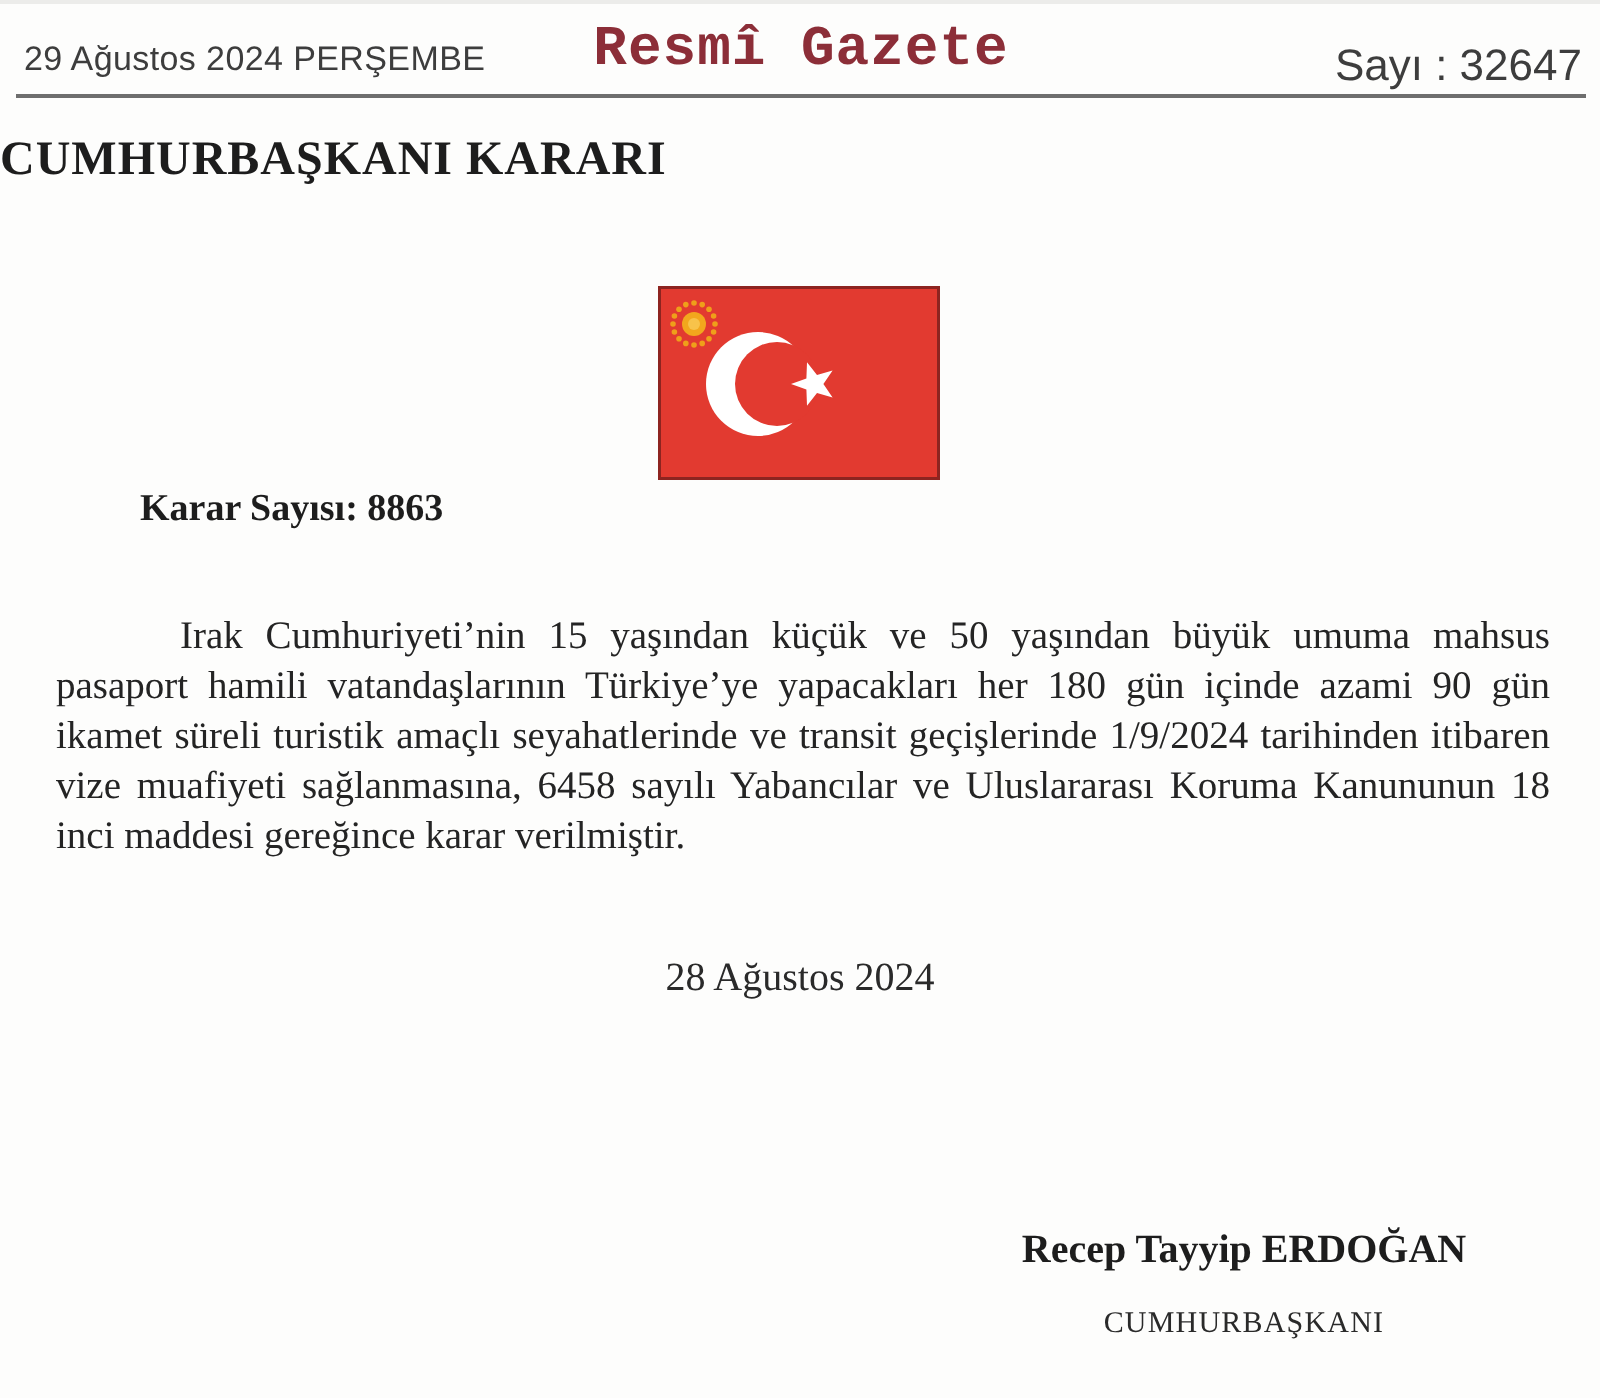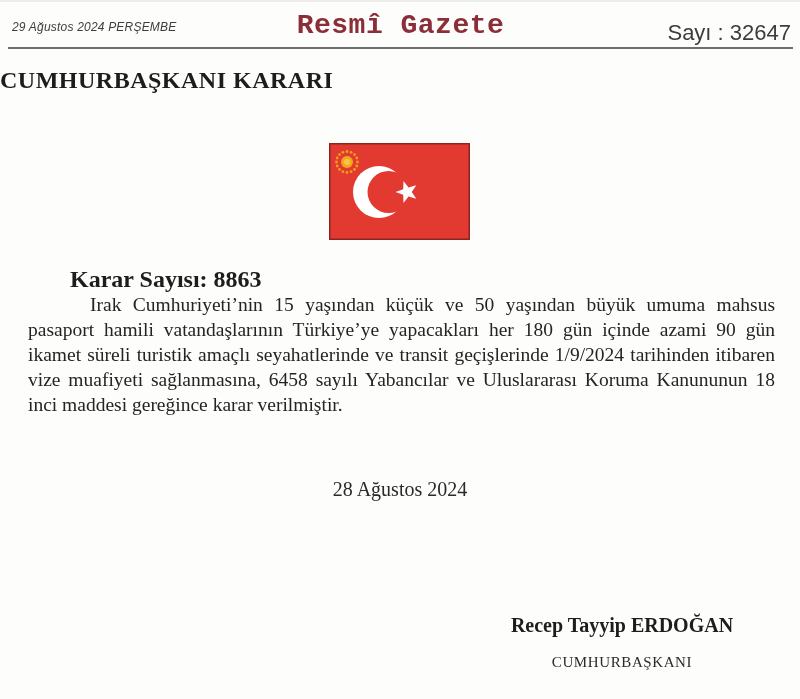--- a/index.html
+++ b/index.html
@@ -23,23 +23,22 @@
   .gazette-header{
     position:absolute; top:0; left:8px; right:7px; height:49px;
   }
   .gazette-header .rule{
     position:absolute; bottom:0; left:0; right:0; height:2px;
     background:#6e6e6e;
   }
   .issue-date{
     position:absolute; left:4px; top:20px;
     font-family:"Liberation Sans", sans-serif;
-    font-size:12px; color:#3d3d3d; letter-spacing:.2px;
+    font-size:17px; color:#3d3d3d; letter-spacing:.2px;
     white-space:nowrap;
-    font-style:italic;
   }
   .masthead{
     position:absolute; left:0; right:0; top:10px;
     text-align:center;
     font-family:Liberation Mono, monospace;
     font-weight:bold;
     font-size:28px;
     color:#8c2e38;
     letter-spacing:.5px;
   }
@@ -56,28 +55,28 @@
     font-size:24px;
     letter-spacing:.5px;
     color:#1d1d1d;
     white-space:nowrap;
   }
   .flag-wrap{
     position:absolute; top:143px; left:329px;
     width:141px; height:97px;
   }
   .decision-number{
-    position:absolute; top:266px; left:70px;
+    position:absolute; top:244px; left:70px;
     font-weight:bold;
-    font-size:24px;
+    font-size:19px;
     color:#1d1d1d;
     white-space:nowrap;
   }
   .decree-body{
-    position:absolute; top:292px; left:28px; width:747px;
+    position:absolute; top:306px; left:28px; width:747px;
     font-size:19.5px;
     line-height:25px;
     text-align:justify;
     text-indent:62px;
     color:#242424;
   }
   .decree-date{
     position:absolute; top:478px; left:0; right:0;
     text-align:center;
     font-size:20px;

